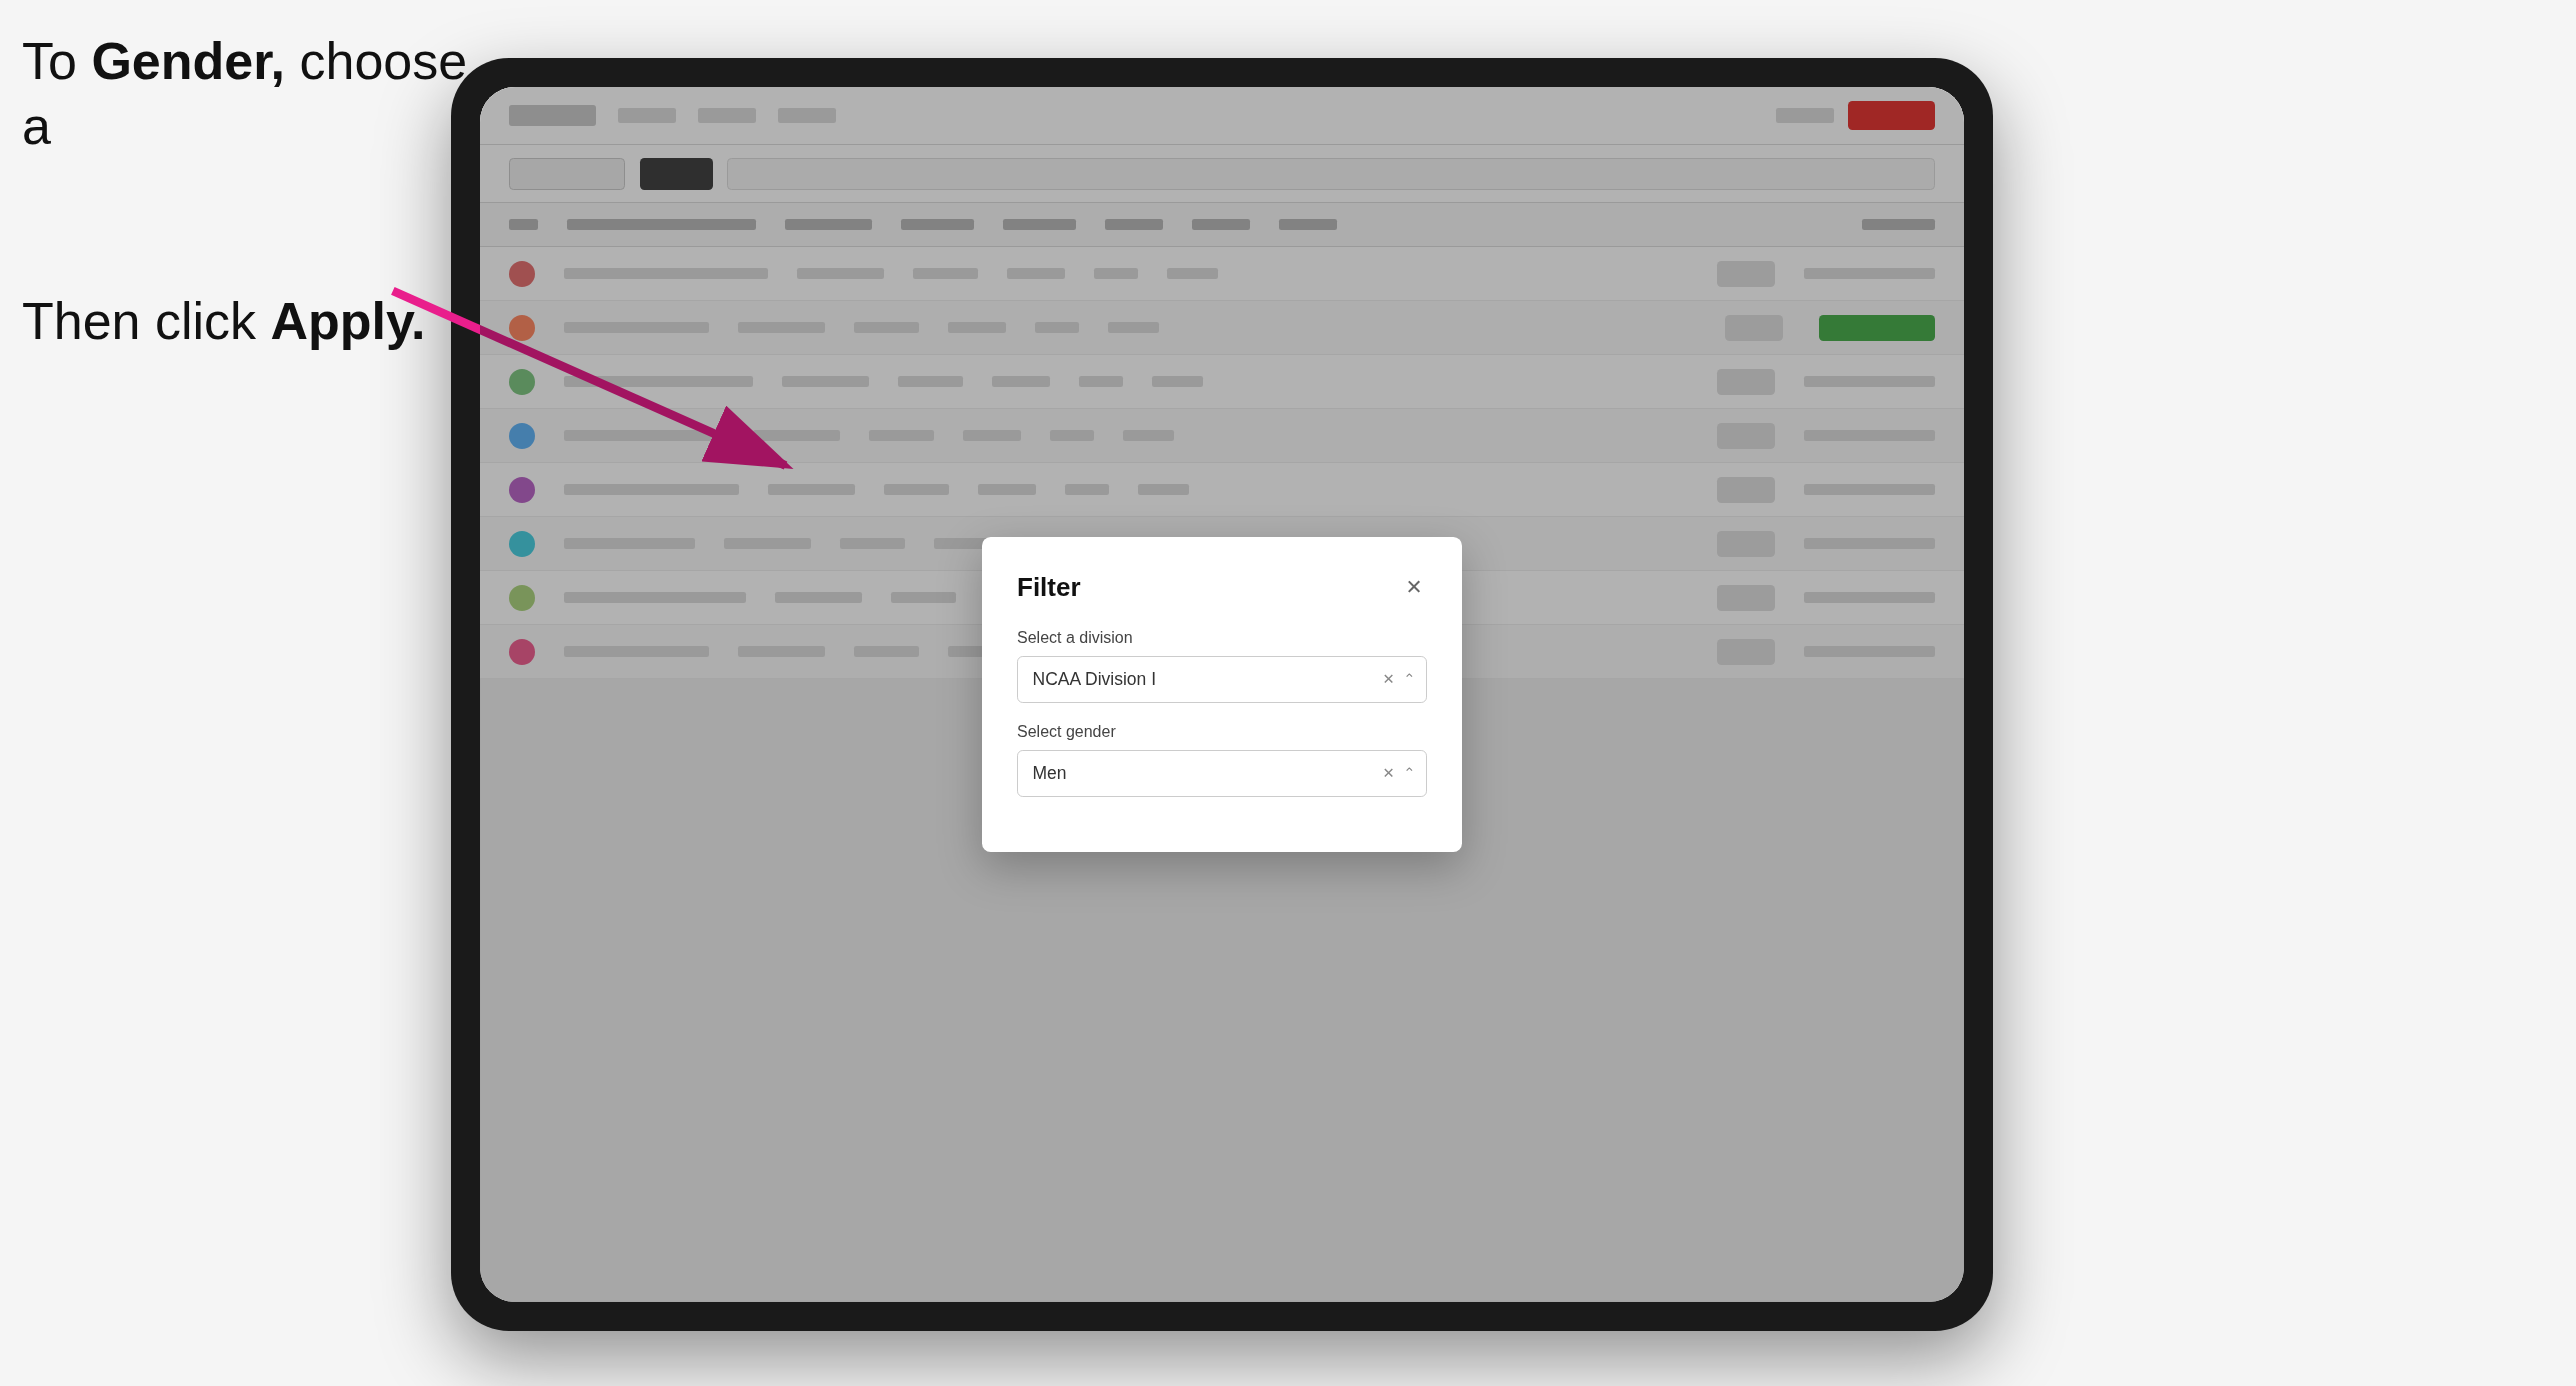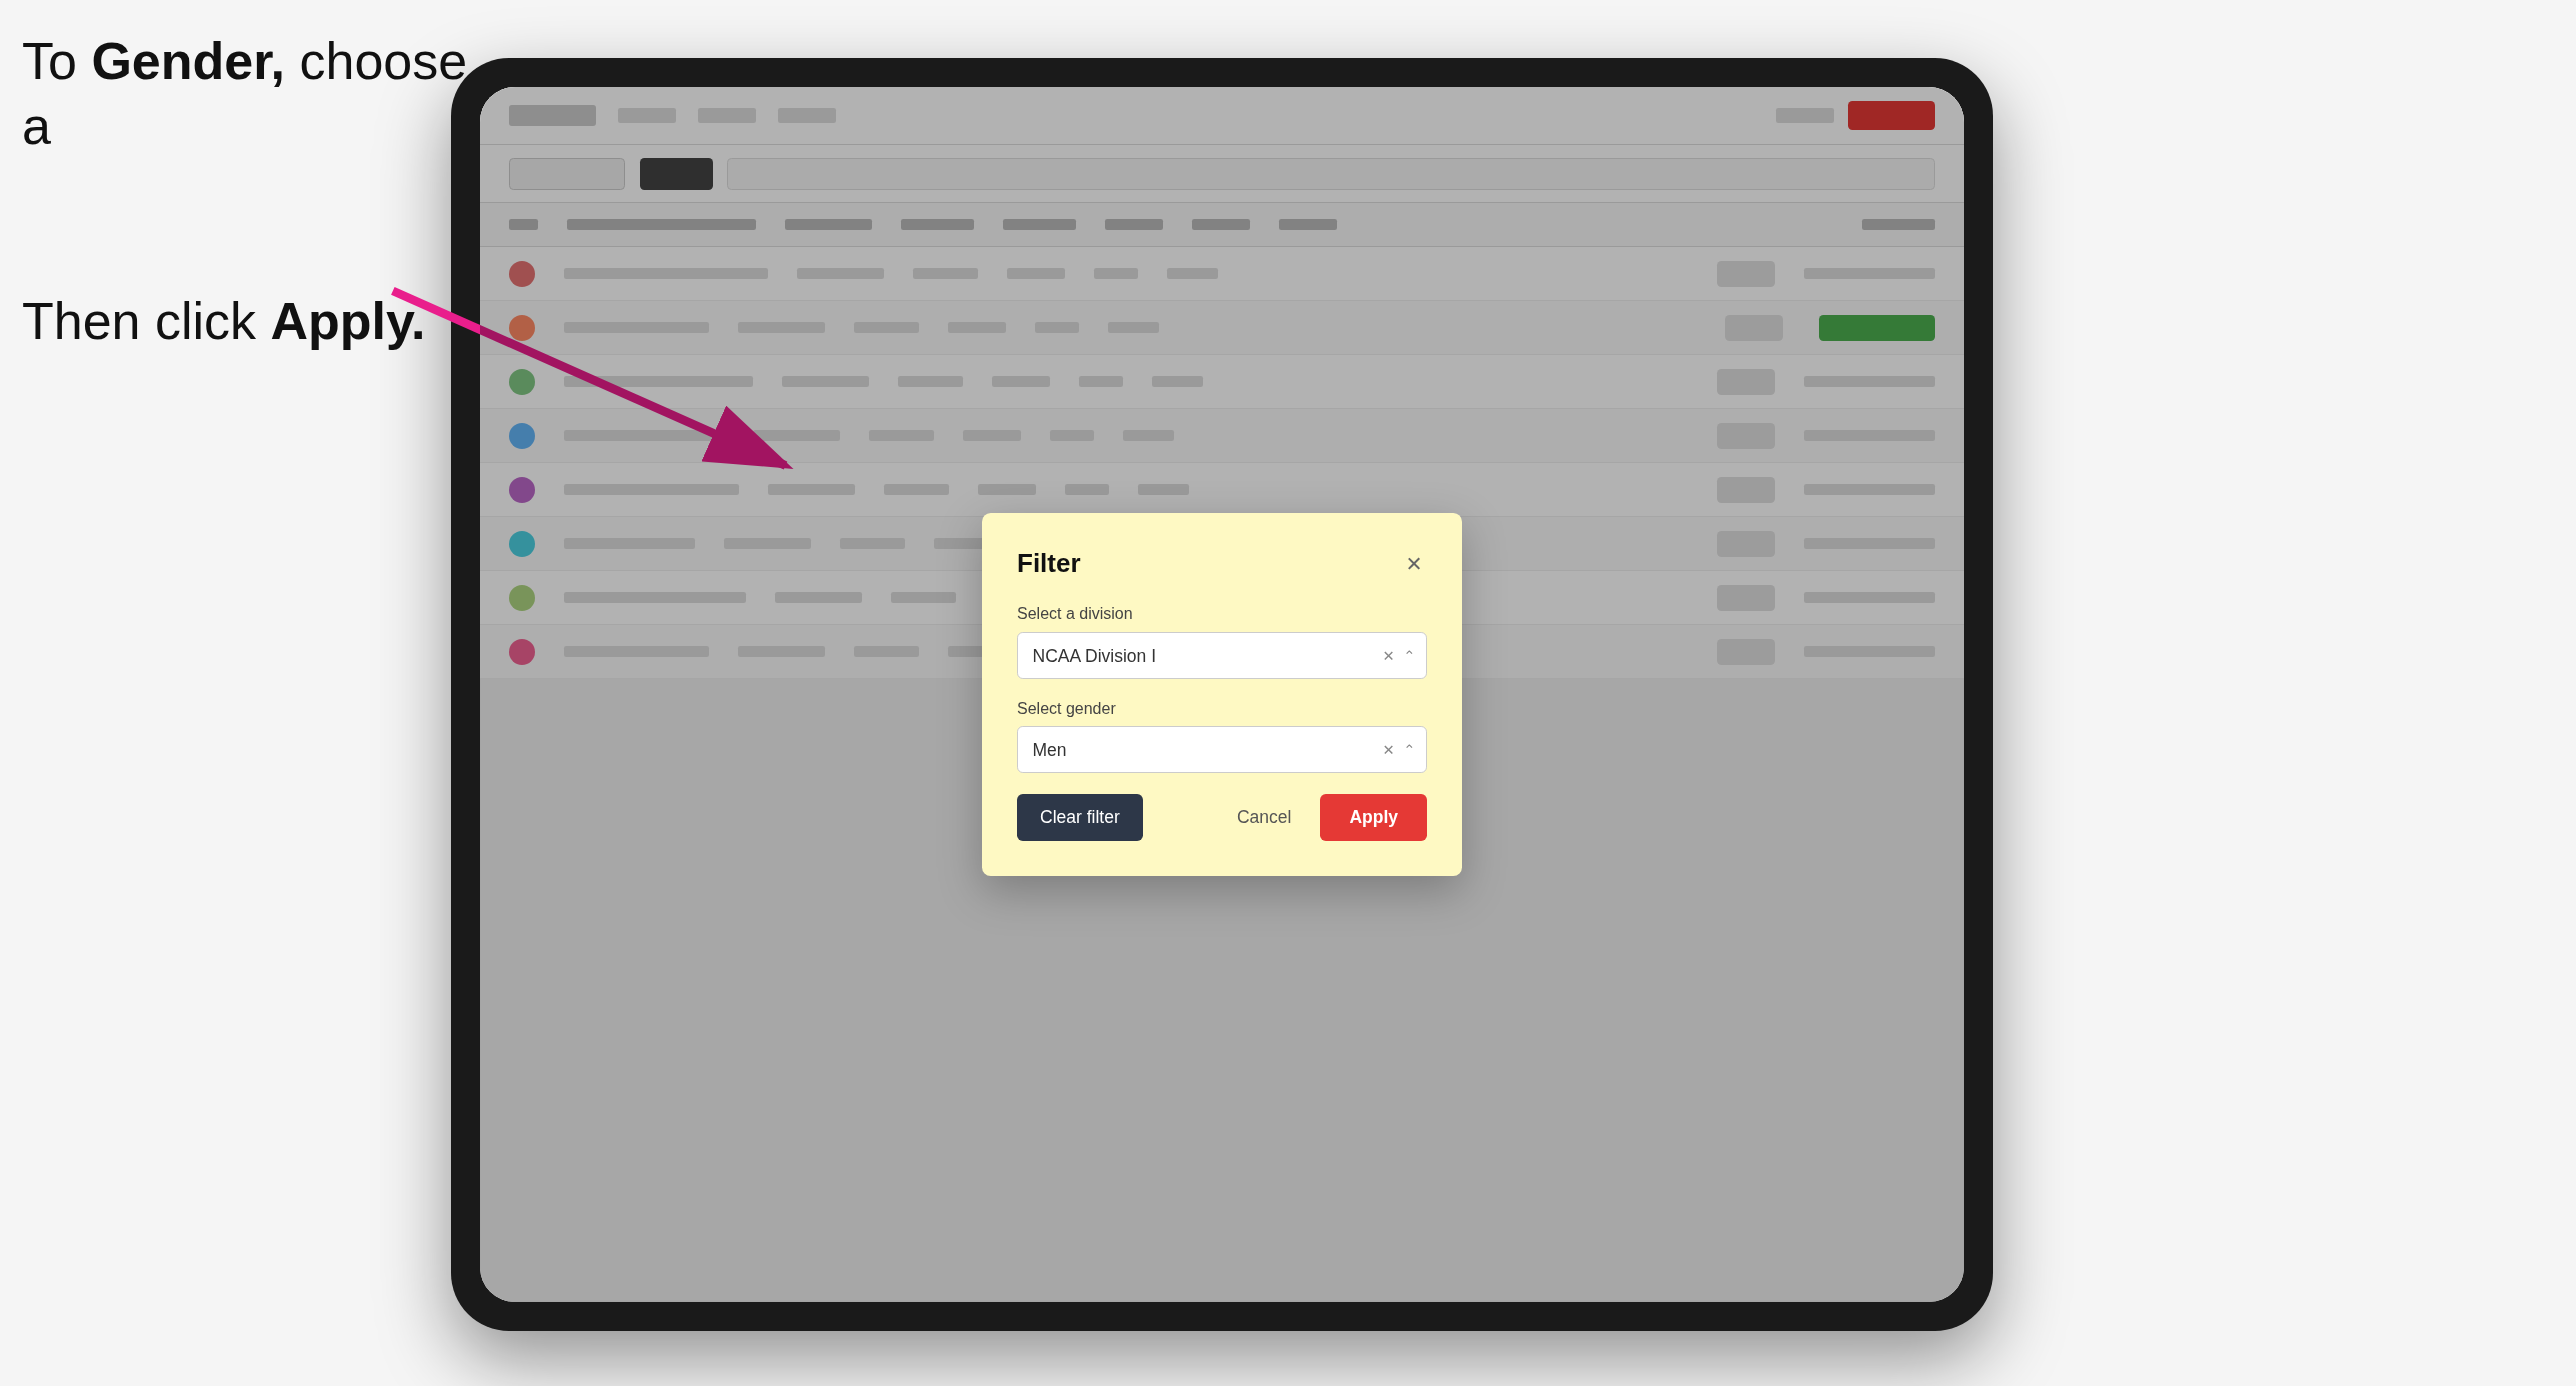--- a/index.html
+++ b/index.html
@@ -218,21 +218,21 @@
       position: absolute;
       inset: 0;
       background: rgba(0,0,0,0.3);
       display: flex;
       align-items: center;
       justify-content: center;
       z-index: 100;
     }
 
     .modal {
-      background: #fef9c3;
+      background: #ffffff;
       border-radius: 8.7px;
       width: 480px;
       padding: 35px;
       box-shadow: 0 14.5px 44px rgba(0,0,0,0.25);
       position: relative;
     }
 
     .modal-header {
       display: flex;
       justify-content: space-between;
@@ -535,27 +535,20 @@
               <option>Men</option>
             </select>
             <div class="modal-select-icons">
               <span>✕</span>
               <span>⌃</span>
             </div>
           </div>
         </div>
 
 
-        <div class="modal-footer">
-          <button class="btn-clear-filter">Clear filter</button>
-          <div class="modal-footer-right">
-            <button class="btn-cancel">Cancel</button>
-            <button class="btn-apply">Apply</button>
-          </div>
-        </div>
 
       </div>
     </div>
 
   </div>
 </div>
 
 <svg class="arrow-svg" viewBox="0 0 3542 1906" xmlns="http://www.w3.org/2000/svg">
   <defs>
     <marker id="arrowhead" markerWidth="10" markerHeight="7" refX="9" refY="3.5" orient="auto">

